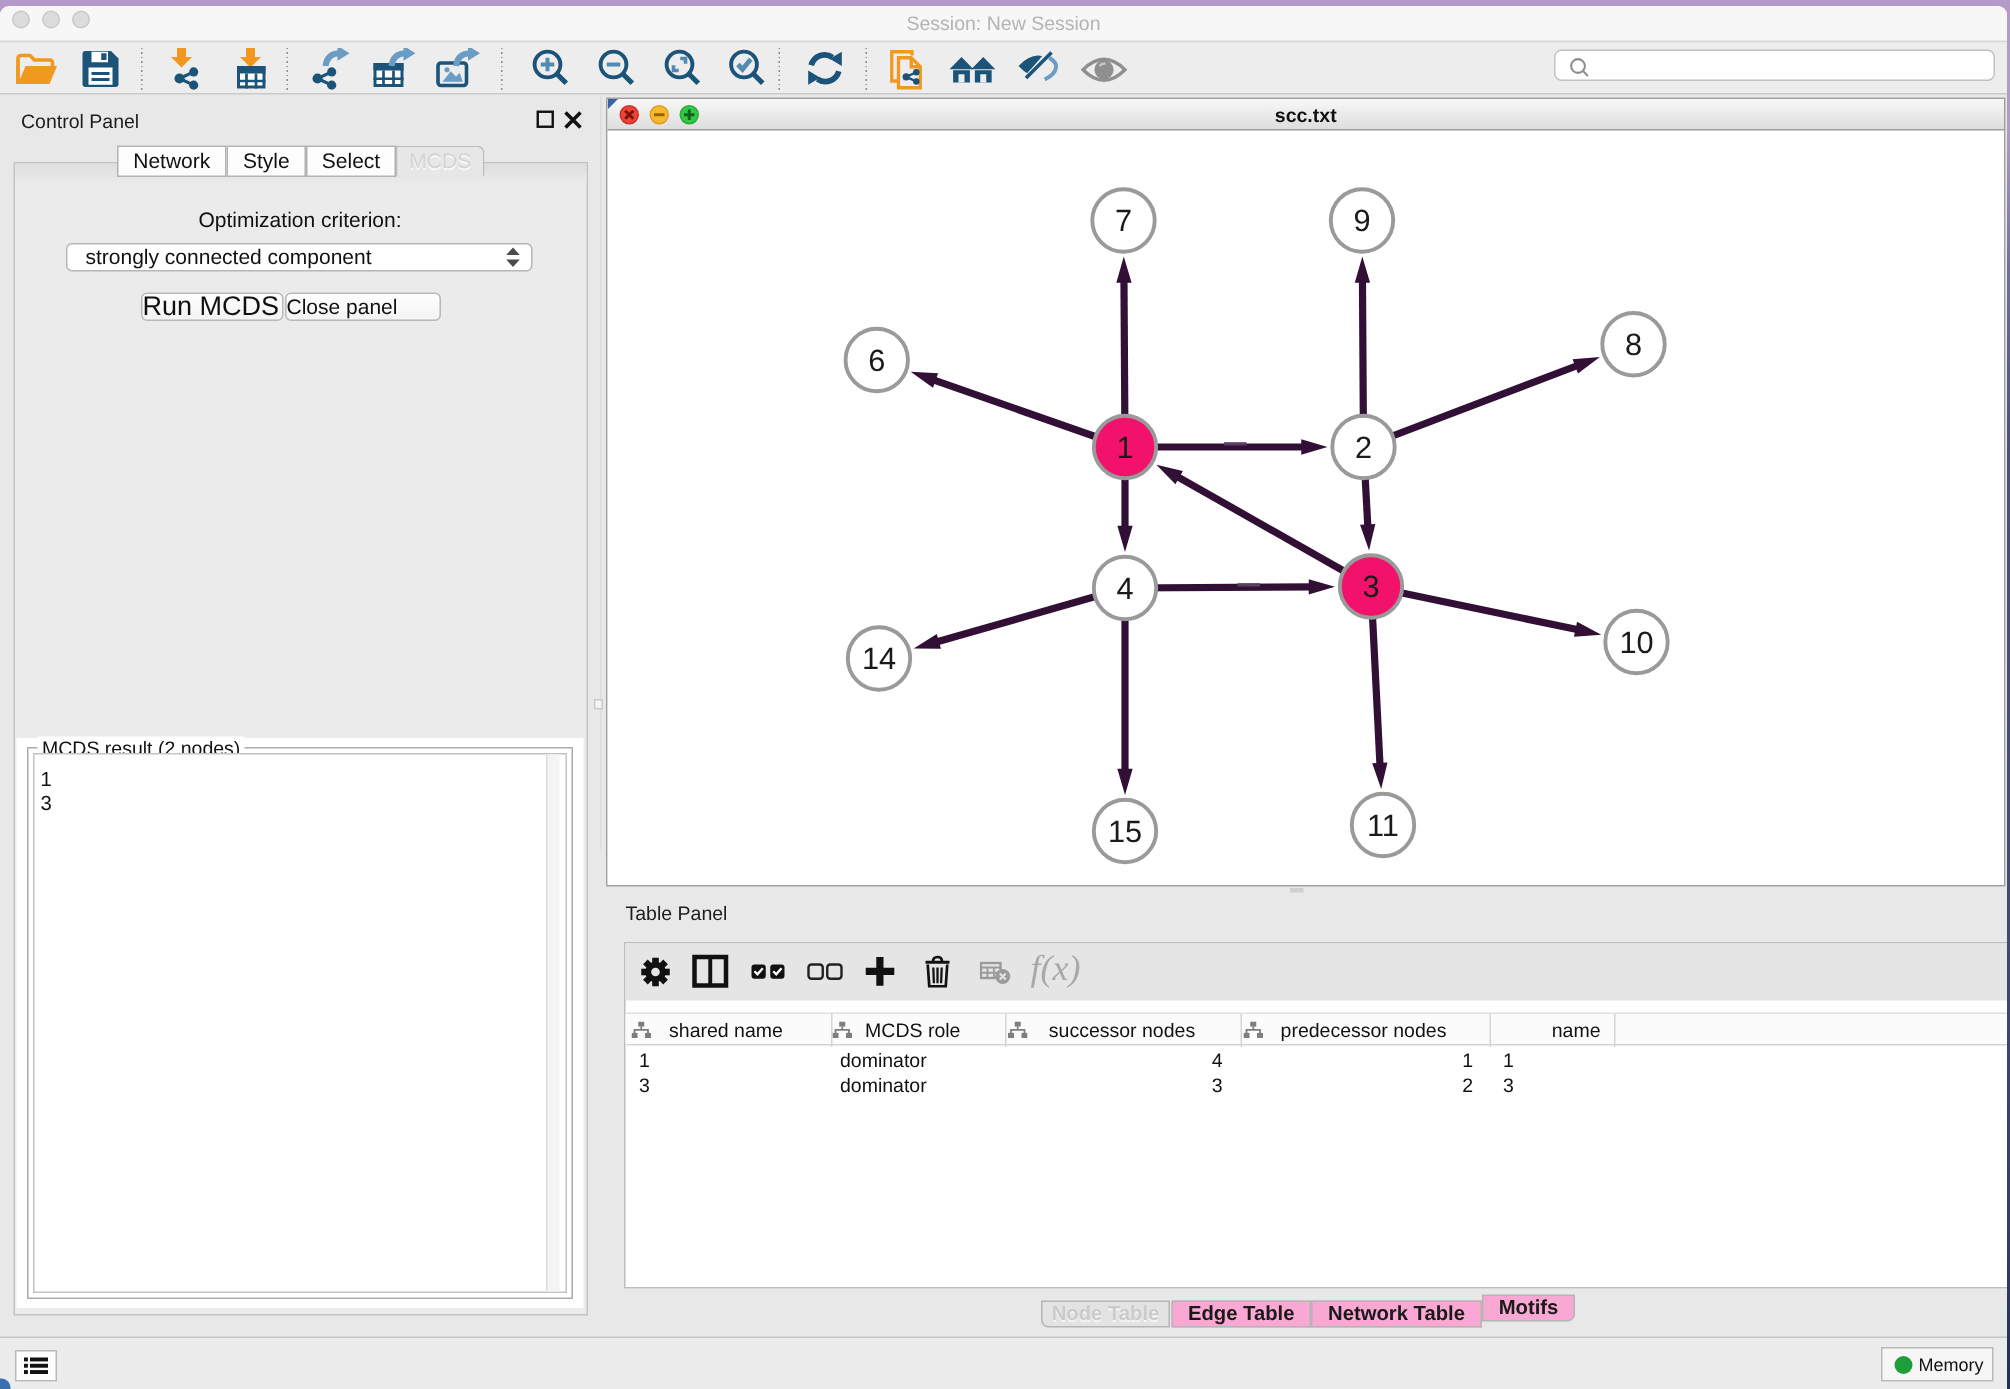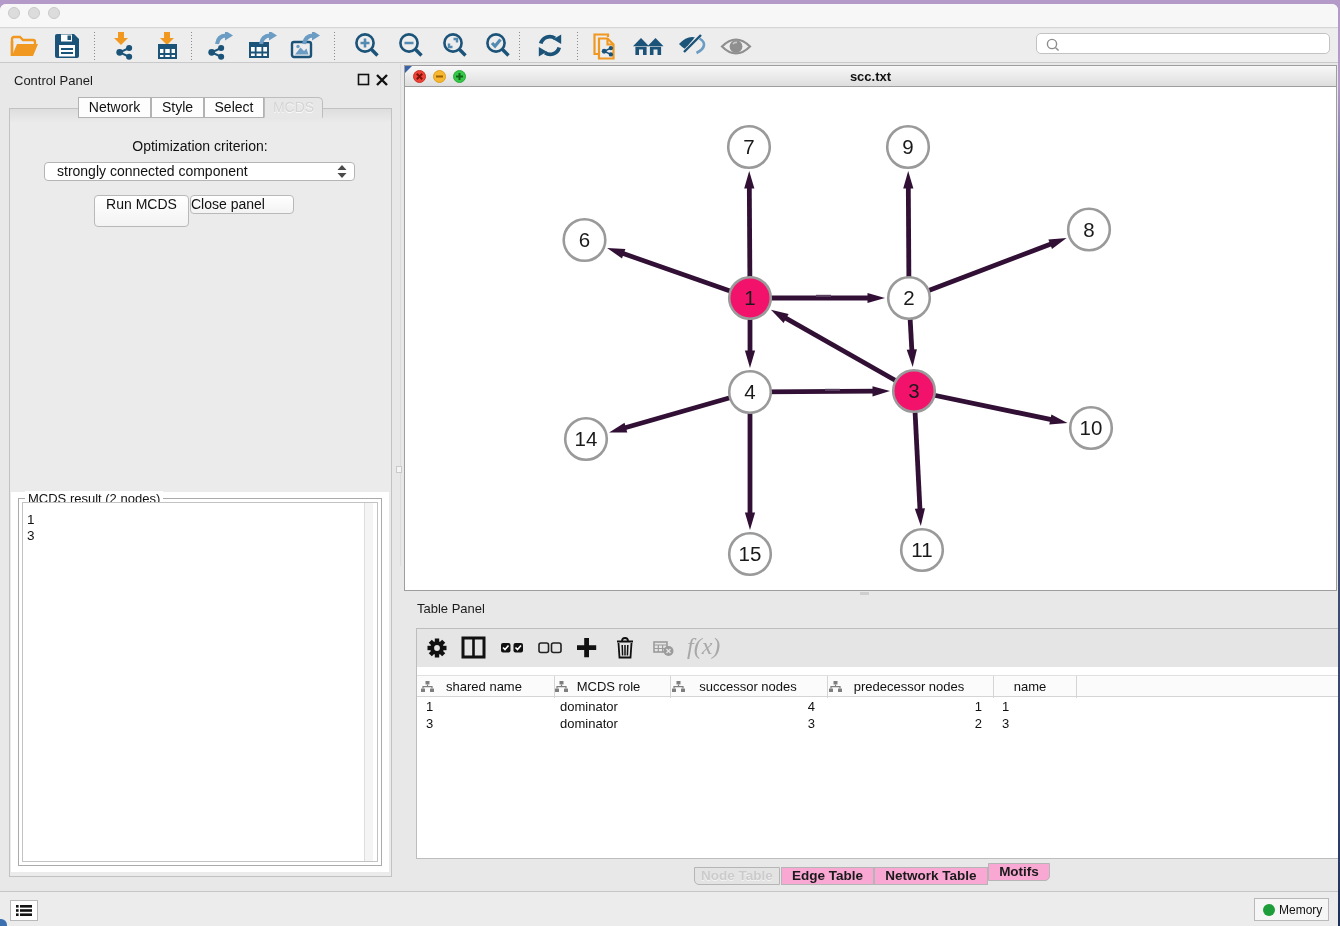--- a/index.html
+++ b/index.html
@@ -35,20 +35,21 @@
 .fs { position:absolute; border:1px solid #ababab; }
 .fslabel { position:absolute; top:-8px; left:6px; background:#fff; padding:0 3px; font-size:13px; color:#111; }
 </style>
 </head>
 <body>
 <div id="win">
   <div id="titlebar">
     <div class="tl" style="left:8px"></div>
     <div class="tl" style="left:28px"></div>
     <div class="tl" style="left:48px"></div>
+    <div id="wtitle">Session: New Session</div>
   </div>
   <div id="toolbar">
     <svg width="31" height="27" style="position:absolute;left:9px;top:3px">
         <path d="M3 24 L3 7 Q3 5 5 5 L11 5 L14 8 L24 8 Q26 8 26 10 L26 12" fill="none" stroke="#f0981f" stroke-width="2.4"></path>
         <path d="M3 24 L8 12 L29 12 L24 24 Z" fill="#f0981f"></path>
         <path d="M3 24 L3 9" stroke="#f0981f" stroke-width="2.4"></path>
       </svg>
       <svg width="28" height="28" style="position:absolute;left:53px;top:3px">
         <path d="M2 4 Q2 2 4 2 L21 2 L26 7 L26 24 Q26 26 24 26 L4 26 Q2 26 2 24 Z" fill="#1b5379"></path>
         <rect x="8" y="2.5" width="11" height="7" fill="#fff"></rect>
@@ -208,21 +209,21 @@
     <div class="tab" style="left:151px;width:53px">Style</div>
     <div class="tab" style="left:204px;width:60px">Select</div>
     <div class="tab" style="left:264px;width:59px;background:#e7e7e7;border-color:#bdbdbd;border-bottom-color:#e7e7e7;border-radius:0 5px 0 0;color:#d4d4d4;text-shadow:0 1px 0 #fafafa">MCDS</div>
     <div style="position:absolute;left:44px;top:98px;width:311px;height:19px;background:#fff;border:1px solid #b5b5b5;border-radius:4px;font-size:14px;color:#111;line-height:17px;padding-left:12px">strongly connected component
       <svg width="12" height="15" style="position:absolute;right:6px;top:1px">
           <path d="M6 1 L10.5 6 L1.5 6 Z" fill="#4a4a4a"></path>
           <path d="M6 14 L10.5 9 L1.5 9 Z" fill="#4a4a4a"></path>
         </svg>
     </div>
     <div style="position:absolute;left:0;top:74px;width:400px;text-align:center;font-size:14px;color:#111">Optimization criterion:</div>
-    <div style="position:absolute;left:94px;top:131px;width:95px;height:32px;background:linear-gradient(#fff,#f3f3f3);border:1px solid #b9b9b9;border-radius:4px;font-size:14px;color:#111;text-align:center;line-height:17px">Run MCDS</div>
+    <div style="position:absolute;left:94px;top:131px;width:95px;height:19px;background:linear-gradient(#fff,#f3f3f3);border:1px solid #b9b9b9;border-radius:4px;font-size:18px;color:#111;text-align:left;line-height:17px">Run MCDS</div>
     <div style="position:absolute;left:190px;top:131px;width:104px;height:19px;background:linear-gradient(#fff,#f3f3f3);border:1px solid #b9b9b9;border-radius:4px;font-size:14px;color:#111;line-height:17px">Close panel</div>
     <div style="position:absolute;left:11px;top:428px;width:378px;height:380px;background:#fff"></div>
       <div class="fs" style="left:18px;top:434px;width:364px;height:368px">
       <div class="fslabel">MCDS result (2 nodes)</div>
       <div style="position:absolute;left:3px;top:3px;right:3px;bottom:3px;background:#fff;border:1px solid #c3c3c3"></div>
       <div style="position:absolute;right:8px;top:4px;width:9px;height:358px;background:#f4f4f4;border-left:1px solid #ddd"></div>
       <div style="position:absolute;left:8px;top:13px;font-size:13.5px;color:#111;line-height:16px">1<br>3</div>
     </div>
   </div>
   <div style="position:absolute;left:400px;top:60px;width:1px;height:502px;background:#dcdcdc"></div>
@@ -399,21 +400,21 @@
               <rect x="4.5" y="0" width="4" height="3.4"></rect>
               <rect x="0" y="7.6" width="4" height="3.4"></rect>
               <rect x="9" y="7.6" width="4" height="3.4"></rect>
             </g>
             <path d="M6.5 3.4 L6.5 5.6 M2 7.6 L2 5.6 L11 5.6 L11 7.6" stroke="#7e7e7e" stroke-width="1.2" fill="none"></path>
           </svg>
           <div style="position:absolute;left:22px;top:3px;width:90px;text-align:center">shared name</div>
           <div style="position:absolute;left:155px;top:3px;width:73px;text-align:center">MCDS role</div>
           <div style="position:absolute;left:272px;top:3px;width:118px;text-align:center">successor nodes</div>
           <div style="position:absolute;left:429px;top:3px;width:126px;text-align:center">predecessor nodes</div>
-          <div style="position:absolute;left:576px;top:3px;width:74px;text-align:center">name</div>
+          <div style="position:absolute;left:576px;top:3px;width:74px;text-align:right">name</div>
       </div>
       <div class="trow" style="top:69px">
           <div style="position:absolute;left:9px;top:1px">1</div>
           <div style="position:absolute;left:143px;top:1px">dominator</div>
           <div style="position:absolute;left:253px;top:1px;width:145px;text-align:right">4</div>
           <div style="position:absolute;left:410px;top:1px;width:155px;text-align:right">1</div>
           <div style="position:absolute;left:585px;top:1px">1</div>
         </div>
       <div class="trow" style="top:86px">
           <div style="position:absolute;left:9px;top:1px">3</div>

